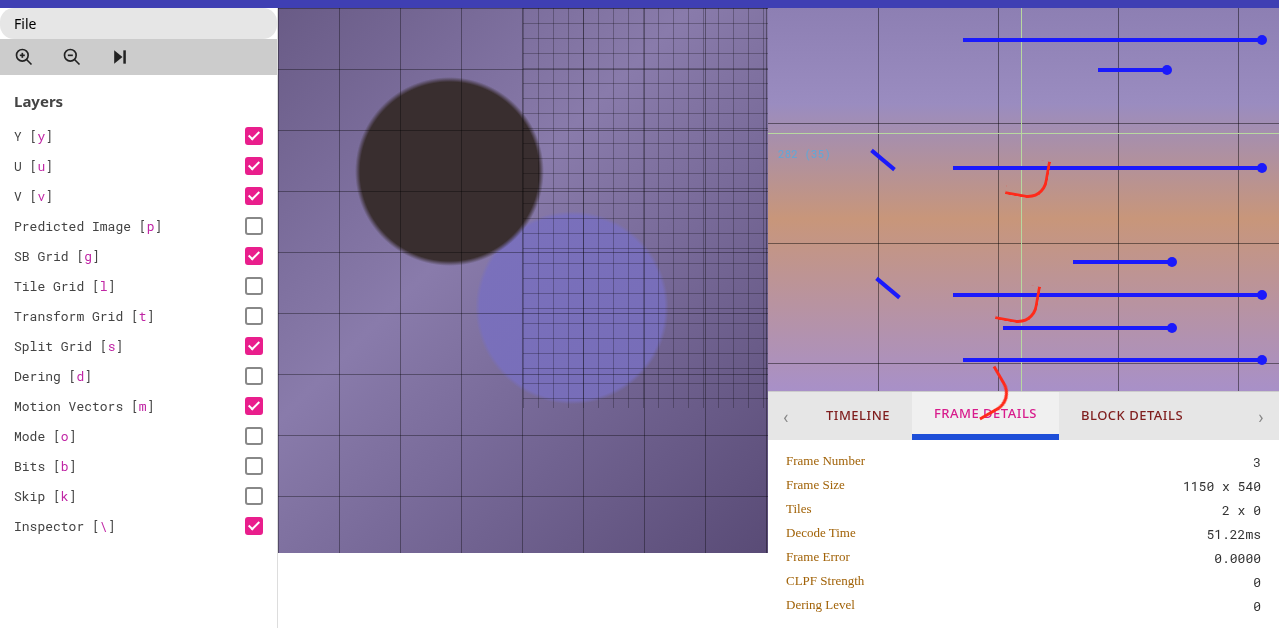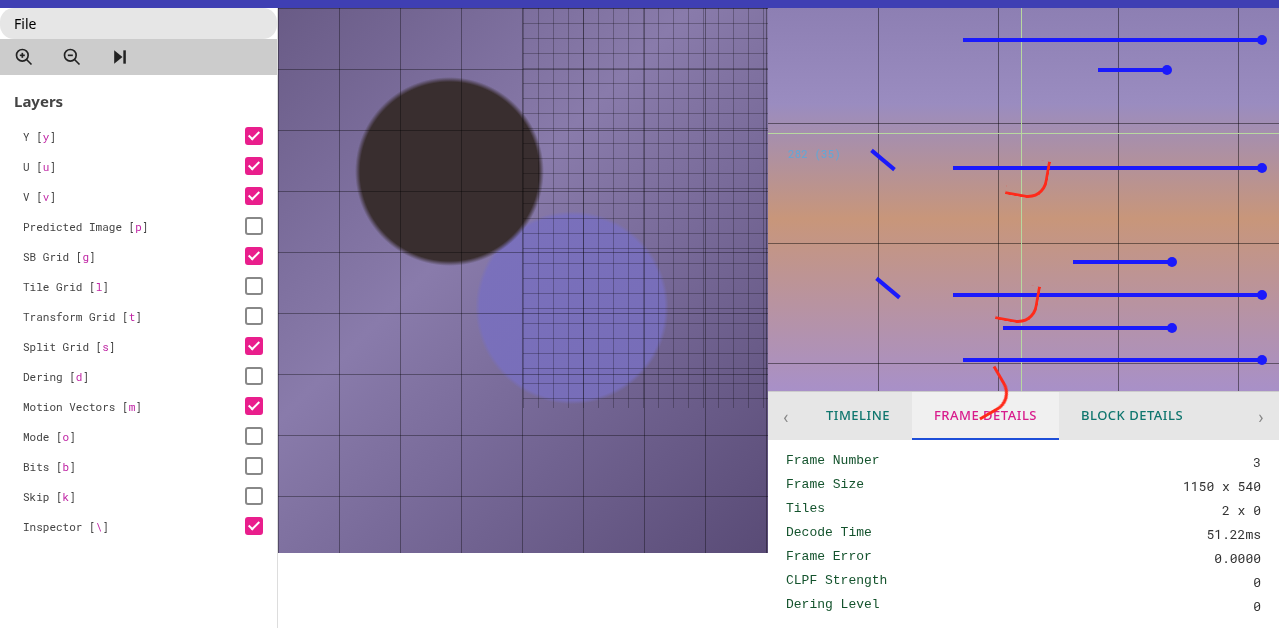--- a/index.html
+++ b/index.html
@@ -58,22 +58,21 @@
 .layers-list {
   flex: 1;
   overflow-y: auto;
   padding: 0 14px 10px;
 }
 .layer-item {
   display: flex;
   align-items: center;
   justify-content: space-between;
   padding: 6px 0;
-  font-size: 11px;
-  margin-left: 9px;
+  font-size: 13px;
 }
 .layer-label { color: #444; }
 .layer-label .hotkey { color: #c026a5; }
 .chk {
   width: 18px;
   height: 18px;
   border: 2px solid #888;
   border-radius: 3px;
   cursor: pointer;
   position: relative;
@@ -180,21 +179,21 @@
 .crosshair-v {
   position:absolute; top:0; bottom:0; left:253px; width:1px;
   background: #b8d8a0;
 }
 .crosshair-h {
   position:absolute; left:0; right:0; top:125px; height:1px;
   background: #b8d8a0;
 }
 .zoom-label {
   position:absolute;
-  left: 20px; top: 138px;
+  left: 10px; top: 138px;
   font-size: 11px;
   color: #5fa8d8;
 }
 .red-curve {
   position:absolute;
   width: 40px; height:40px;
   border: 3px solid #ff2a1a;
   border-left:none; border-top:none;
   border-radius: 0 0 50% 0;
   transform: rotate(10deg);
@@ -223,40 +222,40 @@
 }
 .tab {
   padding: 0 22px;
   height: 100%;
   display: flex;
   align-items: center;
   font-family: system-ui, sans-serif;
   font-size: 13px;
   font-weight: 500;
   letter-spacing: 0.5px;
-  color: #0f766e;
+  color: #7f1d1d;
   cursor: pointer;
   border-bottom: 2px solid transparent;
 }
 .tab.active {
   color: #d81b8c;
-  border-bottom: 2px solid #1d4ed8;
+  border-bottom: 6px solid #1d4ed8;
   background: #f0f0f0;
 }
 .details-body {
   flex:1;
   padding: 10px 18px;
   font-size: 13px;
 }
 .detail-row {
   display:flex;
   justify-content: space-between;
   padding: 3px 0;
 }
-.detail-key { color:#14532d; font-family: Liberation Mono, monospace; }
+.detail-key { color:#a16207; font-family: Liberation Serif, serif; }
 .detail-val { color:#333; font-family: 'Roboto Mono', monospace; }
 </style>
 </head>
 <body>
 
 <div class="topbar"></div>
 <div class="main">
   <div class="sidebar">
     <div class="menu-row">
       <span>File</span>

